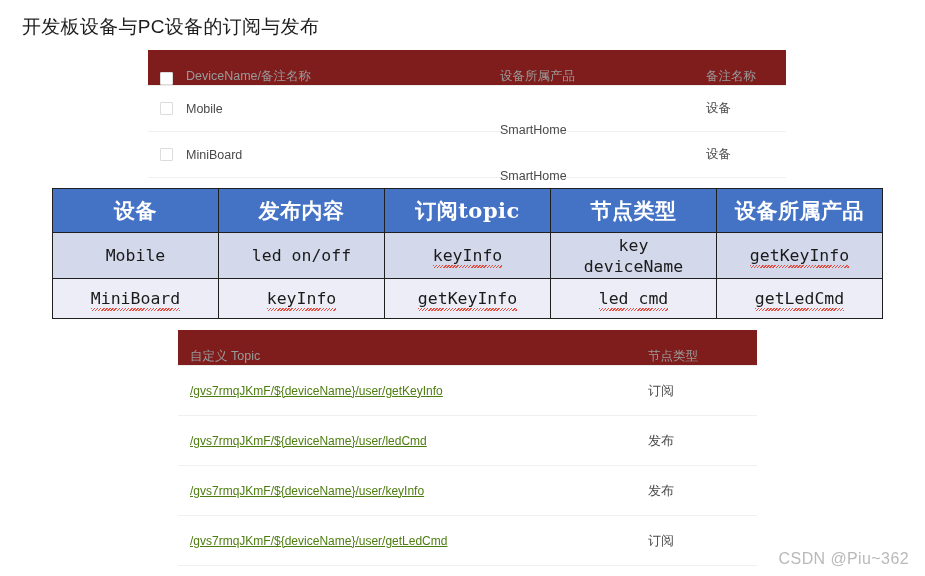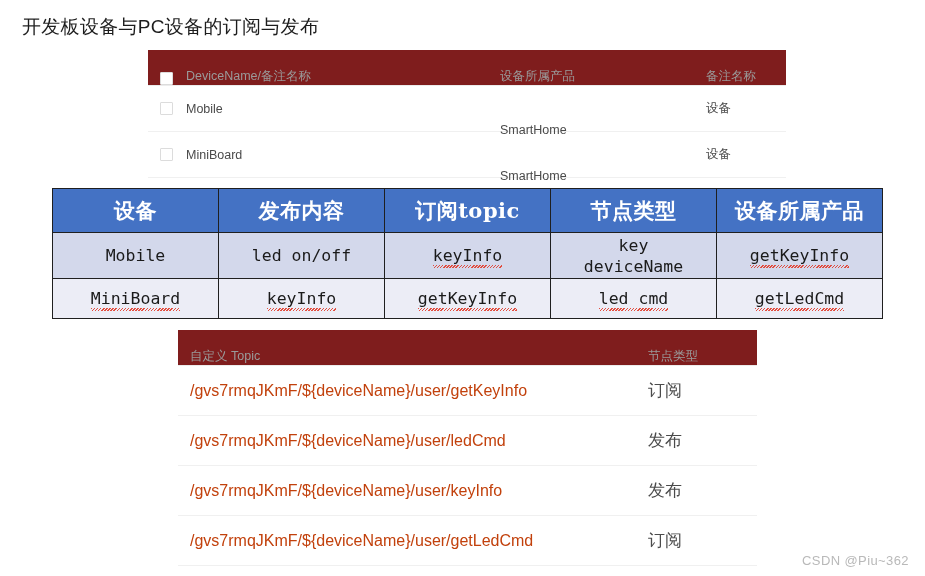--- a/index.html
+++ b/index.html
@@ -90,22 +90,22 @@
   
   #topic-table {
     left: 178px;
     top: 330px;
     width: 579px;
   }
   #topic-table .ct-header { height: 36px; }
   #topic-table .ct-row    { height: 50px; }
   #topic-table .c-topic { width: 470px; padding-left: 12px; }
   #topic-table .c-perm  { width: 97px; }
-  #topic-table .ct-row .c-topic { color: #c2410c; font-size: 16px; }
-  #topic-table .ct-row .c-perm  { color: #4b4b4b; font-size: 17px; }
+  #topic-table .ct-row .c-topic { color: #4d7c0f; font-size: 12px; text-decoration: underline; }
+  #topic-table .ct-row .c-perm  { color: #4b4b4b; font-size: 13px; }
 
   
   #mapping-table {
     position: absolute;
     left: 52px;
     top: 188px;
     width: 830px;
     border-collapse: collapse;
     table-layout: fixed;
     border: 1.5px solid #1f1f1f;
@@ -155,21 +155,21 @@
         #e2402f 0px, #e2402f 1.1px,
         rgba(0,0,0,0) 1.1px, rgba(0,0,0,0) 2.2px);
     opacity: 0.92;
   }
 
   
   .watermark {
     position: absolute;
     right: 16px;
     bottom: 8px;
-    font-size: 13px;
+    font-size: 16px;
     color: #b9b9b9;
     letter-spacing: 0.4px;
     white-space: nowrap;
   }
 </style>
 </head>
 <body>
 
 <div class="page-title">开发板设备与PC设备的订阅与发布</div>
 

